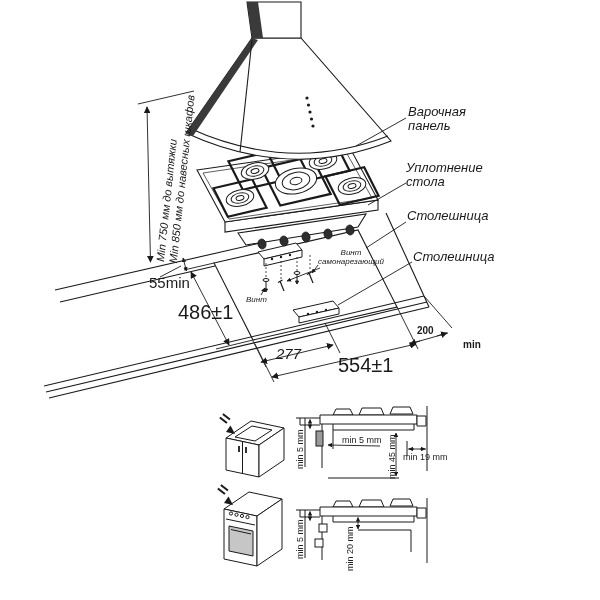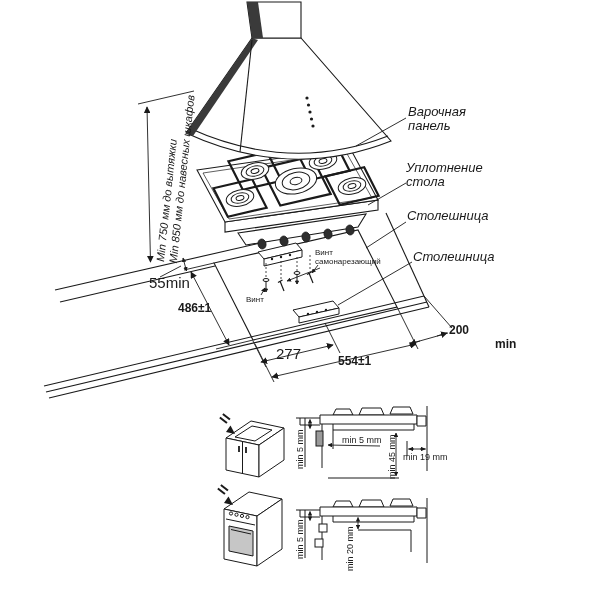--- a/index.html
+++ b/index.html
@@ -1,24 +1,24 @@
 <!DOCTYPE html>
 <html><head>
 <meta charset="utf-8">
 <style>
   html,body{margin:0;padding:0;background:#fff;}
   #stage{position:relative;width:600px;height:600px;background:#fff;overflow:hidden;
          font-family:"Liberation Sans",sans-serif;color:#1a1a1a;}
   #art{position:absolute;left:0;top:0;}
   .txt{position:absolute;white-space:nowrap;color:#1a1a1a;}
   .callout{font-style:italic;font-size:13px;line-height:14px;white-space:normal;}
-  .dim-lg{font-size:12px;font-weight:700;}
+  .dim-lg{font-size:20px;font-weight:400;}
   .dim{font-size:15px;}
-  .dim-b{font-size:12px;font-weight:700;line-height:13px;margin-left:32px;}
-  .tiny{font-size:8px;line-height:8.5px;white-space:normal;}
+  .dim-b{font-size:10px;font-weight:700;line-height:13px;}
+  .tiny{font-style:italic;font-size:8px;line-height:8.5px;white-space:normal;text-align:center;}
   .cs{font-size:9px;color:#222;}
   .rot90{transform:rotate(-90deg);transform-origin:0 0;}
   .rot-clear{transform:rotate(-84deg);transform-origin:0 0;font-style:italic;
              font-size:11px;line-height:12.5px;}
 </style>
 </head>
 <body>
 
 <div id="stage">
 
@@ -281,21 +281,21 @@
 <div class="txt callout" style="left:408px;top:105px;width:68px;">Варочная панель</div>
 <div class="txt callout" style="left:406px;top:161px;width:84px;">Уплотнение стола</div>
 <div class="txt callout" style="left:407px;top:209px;width:95px;">Столешница</div>
 <div class="txt callout" style="left:413px;top:250px;width:90px;">Столешница</div>
 
 <div class="txt tiny" style="left:315px;top:249px;width:72px;">Винт самонарезающий</div>
 <div class="txt tiny" style="left:246px;top:296px;">Винт</div>
 
 <div class="txt dim" style="left:149px;top:274px;">55min</div>
 <div class="txt dim-lg" style="left:178px;top:301px;">486±1</div>
-<div class="txt dim" style="left:276px;top:345px;">277</div>
+<div class="txt dim" style="left:276px;top:345px;font-style:italic;">277</div>
 <div class="txt dim-lg" style="left:338px;top:354px;">554±1</div>
 <div class="txt dim-b" style="left:417px;top:324px;">200</div>
 <div class="txt dim-b" style="left:420px;top:338px;padding-left:43px;">min</div>
 
 <div class="txt cs rot90" style="left:295px;top:469px;">min 5 mm</div>
 <div class="txt cs" style="left:342px;top:435px;">min 5 mm</div>
 <div class="txt cs rot90" style="left:387px;top:479px;">min 45 mm</div>
 <div class="txt cs" style="left:403px;top:452px;">min 19 mm</div>
 
 <div class="txt cs rot90" style="left:295px;top:559px;">min 5 mm</div>

